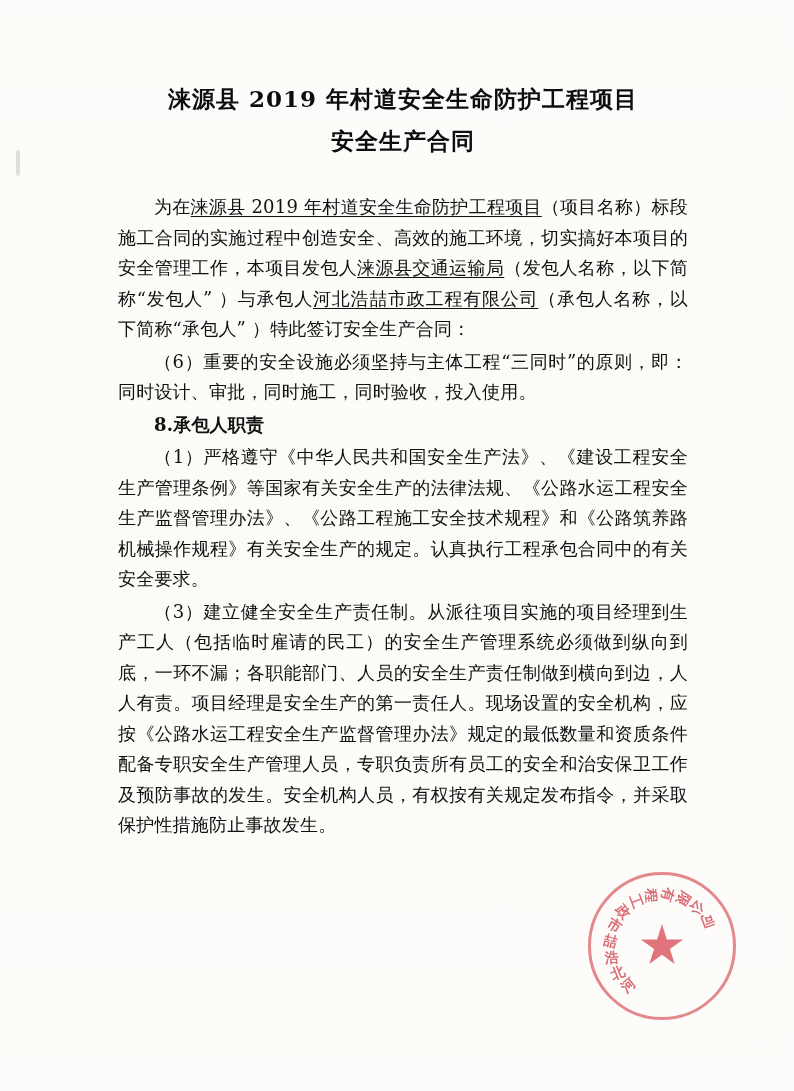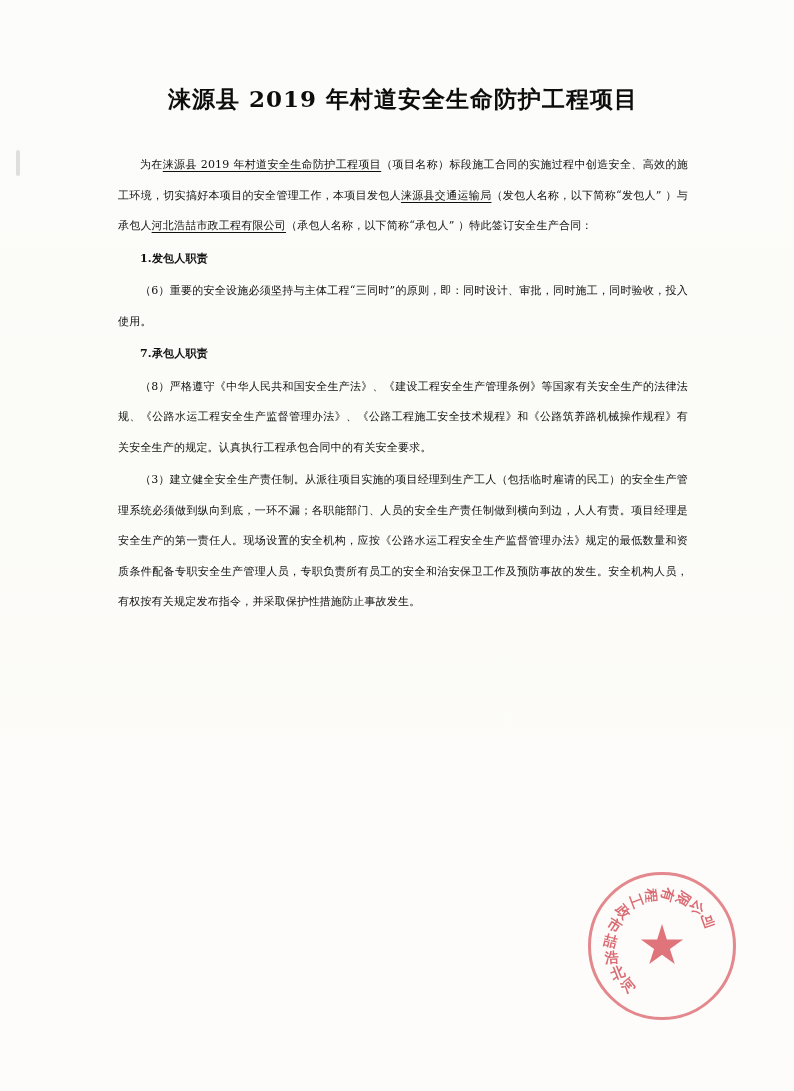--- a/index.html
+++ b/index.html
@@ -43,21 +43,21 @@
     color: #0d0d0d;
   }
   .doc-title .line2 {
     display: block;
   }
   .body-block {
     margin-top: 30px;
   }
   p.para {
     margin: 0 0 2px 0;
-    font-size: 11px;
+    font-size: 18px;
     line-height: 30.5px;
     text-align: justify;
     text-justify: inter-ideograph;
     letter-spacing: 0.2px;
   }
   p.indent {
     text-indent: 2em;
   }
   p.heading {
     text-indent: 2em;
@@ -122,28 +122,28 @@
 </head>
 <body>
 
 <div class="page">
   <div class="paper-tint"></div>
   <div class="edge-mark"></div>
 
   <div class="content">
     <div class="doc-title">
       <span>涞源县 2019 年村道安全生命防护工程项目</span>
+      <span class="line2">安全生产合同</span>
     </div>
 
     <div class="body-block">
         <p class="para indent"><span>为在</span><span class="u">涞源县 2019 年村道安全生命防护工程项目</span><span>（项目名称）标段施工合同的实施过程中创造安全、高效的施工环境，切实搞好本项目的安全管理工作，本项目发包人</span><span class="u">涞源县交通运输局</span><span>（发包人名称，以下简称“发包人” ）与承包人</span><span class="u">河北浩喆市政工程有限公司</span><span>（承包人名称，以下简称“承包人” ）特此签订安全生产合同：</span></p>
-        <p class="para heading"><span>1.发包人职责</span></p>
         <p class="para indent"><span>（6）重要的安全设施必须坚持与主体工程“三同时”的原则，即：同时设计、审批，同时施工，同时验收，投入使用。</span></p>
-        <p class="para heading"><span>7.承包人职责</span></p>
-        <p class="para indent"><span>（8）严格遵守《中华人民共和国安全生产法》、《建设工程安全生产管理条例》等国家有关安全生产的法律法规、《公路水运工程安全生产监督管理办法》、《公路工程施工安全技术规程》和《公路筑养路机械操作规程》有关安全生产的规定。认真执行工程承包合同中的有关安全要求。</span></p>
+        <p class="para heading"><span>8.承包人职责</span></p>
+        <p class="para indent"><span>（1）严格遵守《中华人民共和国安全生产法》、《建设工程安全生产管理条例》等国家有关安全生产的法律法规、《公路水运工程安全生产监督管理办法》、《公路工程施工安全技术规程》和《公路筑养路机械操作规程》有关安全生产的规定。认真执行工程承包合同中的有关安全要求。</span></p>
         <p class="para indent"><span>（3）建立健全安全生产责任制。从派往项目实施的项目经理到生产工人（包括临时雇请的民工）的安全生产管理系统必须做到纵向到底，一环不漏；各职能部门、人员的安全生产责任制做到横向到边，人人有责。项目经理是安全生产的第一责任人。现场设置的安全机构，应按《公路水运工程安全生产监督管理办法》规定的最低数量和资质条件配备专职安全生产管理人员，专职负责所有员工的安全和治安保卫工作及预防事故的发生。安全机构人员，有权按有关规定发布指令，并采取保护性措施防止事故发生。</span></p>
       </div>
   </div>
 
   <div class="seal">
     <div class="ring"></div>
     <div class="star"></div>
     <div class="seal-text">
         <span style="transform: rotate(-130deg) translate(0px, -58px) rotate(90deg);">河</span>
         <span style="transform: rotate(-111.818deg) translate(0px, -58px) rotate(90deg);">北</span>

